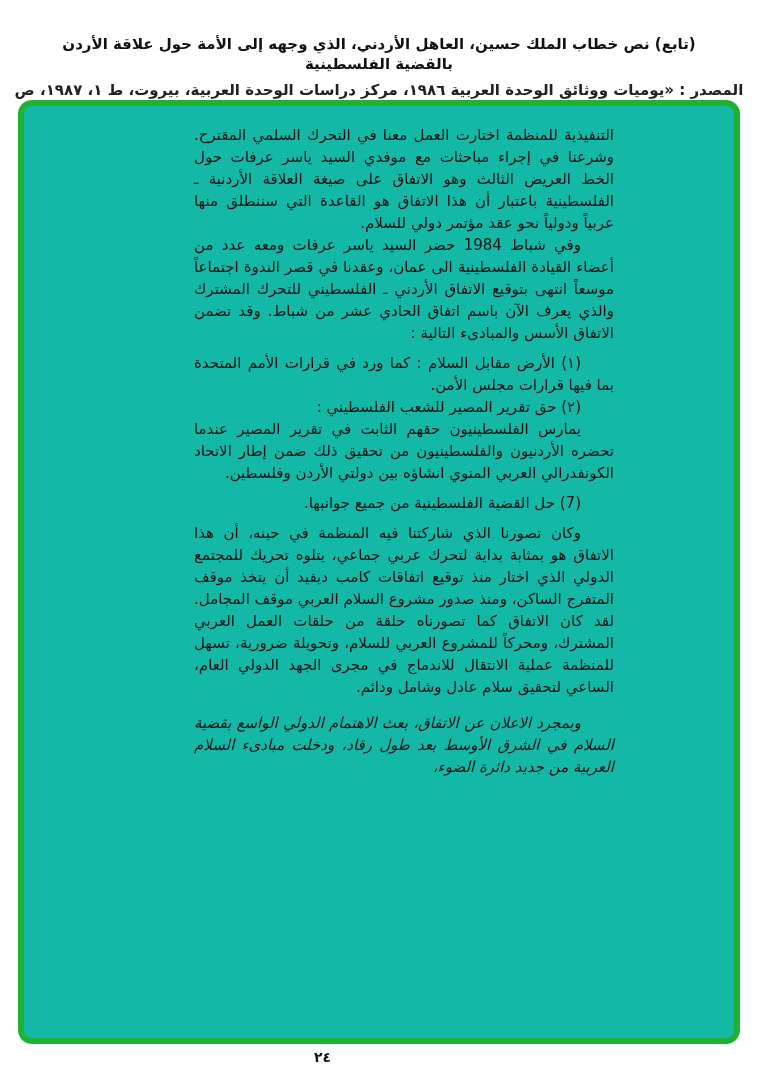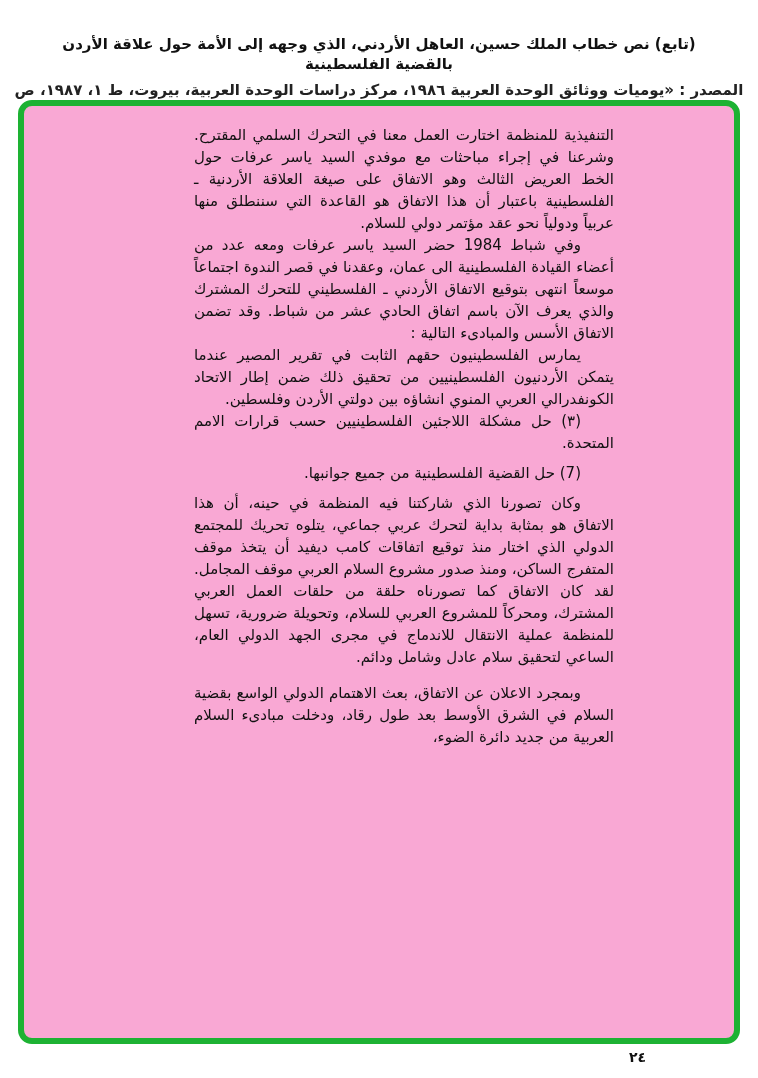--- a/index.html
+++ b/index.html
@@ -40,66 +40,67 @@
     color: #222222;
   }
   .frame {
     position: absolute;
     left: 18px;
     top: 100px;
     width: 710px;
     height: 932px;
     border: 6px solid #1db233;
     border-radius: 14px;
-    background: #f9a8d4;
+    background: #14b8a6;
     box-sizing: content-box;
   }
   .text-column {
     direction: rtl;
     width: 420px;
     margin: 18px 120px 0 auto;
     text-align: justify;
     font-size: 15px;
     line-height: 22px;
     letter-spacing: 0;
   }
   .text-column p {
     margin: 0;
   }
   .indent { text-indent: 2.2em; }
   .gap-sm { margin-top: 8px !important; }
-  .gap-md { margin-top: 14px !important; }
+  .gap-md { margin-top: 14px !important; font-style: italic; }
   .footer {
     position: absolute;
     top: 1047px;
-    left: 11px;
+    left: 5px;
     width: 635px;
-    text-align: right;
+    text-align: center;
   }
   .page-number {
     font-size: 14px;
     font-weight: bold;
   }
 </style>
 </head>
 <body>
 
 <div class="page">
 
   <div class="header">
     <div class="header-title">(تابع) نص خطاب الملك حسين، العاهل الأردني، الذي وجهه إلى الأمة حول علاقة الأردن بالقضية الفلسطينية</div>
     <div class="header-source">المصدر : «يوميات ووثائق الوحدة العربية ١٩٨٦، مركز دراسات الوحدة العربية، بيروت، ط ١، ١٩٨٧، ص ٤٥٩ - ٤٧٩»</div>
   </div>
 
   <div class="frame">
     <div class="text-column">
       <p>التنفيذية للمنظمة اختارت العمل معنا في التحرك السلمي المقترح. وشرعنا في إجراء مباحثات مع موفدي السيد ياسر عرفات حول الخط العريض الثالث وهو الاتفاق على صيغة العلاقة الأردنية ـ الفلسطينية باعتبار أن هذا الاتفاق هو القاعدة التي سننطلق منها عربياً ودولياً نحو عقد مؤتمر دولي للسلام.</p>
       <p class="indent">وفي شباط 1984 حضر السيد ياسر عرفات ومعه عدد من أعضاء القيادة الفلسطينية الى عمان، وعقدنا في قصر الندوة اجتماعاً موسعاً انتهى بتوقيع الاتفاق الأردني ـ الفلسطيني للتحرك المشترك والذي يعرف الآن باسم اتفاق الحادي عشر من شباط. وقد تضمن الاتفاق الأسس والمبادىء التالية :</p>
-      <p class="indent">يمارس الفلسطينيون حقهم الثابت في تقرير المصير عندما يتمكن الأردنيون الفلسطينيين من تحقيق ذلك ضمن إطار الاتحاد الكونفدرالي العربي المنوي انشاؤه بين دولتي الأردن وفلسطين.</p>
-      <p class="indent">(٣) حل مشكلة اللاجئين الفلسطينيين حسب قرارات الامم المتحدة.</p>
+      <p class="indent gap-sm">(١) الأرض مقابل السلام : كما ورد في قرارات الأمم المتحدة بما فيها قرارات مجلس الأمن.</p>
+      <p class="indent">(٢) حق تقرير المصير للشعب الفلسطيني :</p>
+      <p class="indent">يمارس الفلسطينيون حقهم الثابت في تقرير المصير عندما تحضره الأردنيون والفلسطينيون من تحقيق ذلك ضمن إطار الاتحاد الكونفدرالي العربي المنوي انشاؤه بين دولتي الأردن وفلسطين.</p>
       <p class="indent gap-sm">(7) حل القضية الفلسطينية من جميع جوانبها.</p>
       <p class="indent gap-sm">وكان تصورنا الذي شاركتنا فيه المنظمة في حينه، أن هذا الاتفاق هو بمثابة بداية لتحرك عربي جماعي، يتلوه تحريك للمجتمع الدولي الذي اختار منذ توقيع اتفاقات كامب ديفيد أن يتخذ موقف المتفرج الساكن، ومنذ صدور مشروع السلام العربي موقف المجامل. لقد كان الاتفاق كما تصورناه حلقة من حلقات العمل العربي المشترك، ومحركاً للمشروع العربي للسلام، وتحويلة ضرورية، تسهل للمنظمة عملية الانتقال للاندماج في مجرى الجهد الدولي العام، الساعي لتحقيق سلام عادل وشامل ودائم.</p>
       <p class="indent gap-md">وبمجرد الاعلان عن الاتفاق، بعث الاهتمام الدولي الواسع بقضية السلام في الشرق الأوسط بعد طول رقاد، ودخلت مبادىء السلام العربية من جديد دائرة الضوء،</p>
     </div>
   </div>
 
   <div class="footer">
     <span class="page-number">٢٤</span>
   </div>
 

